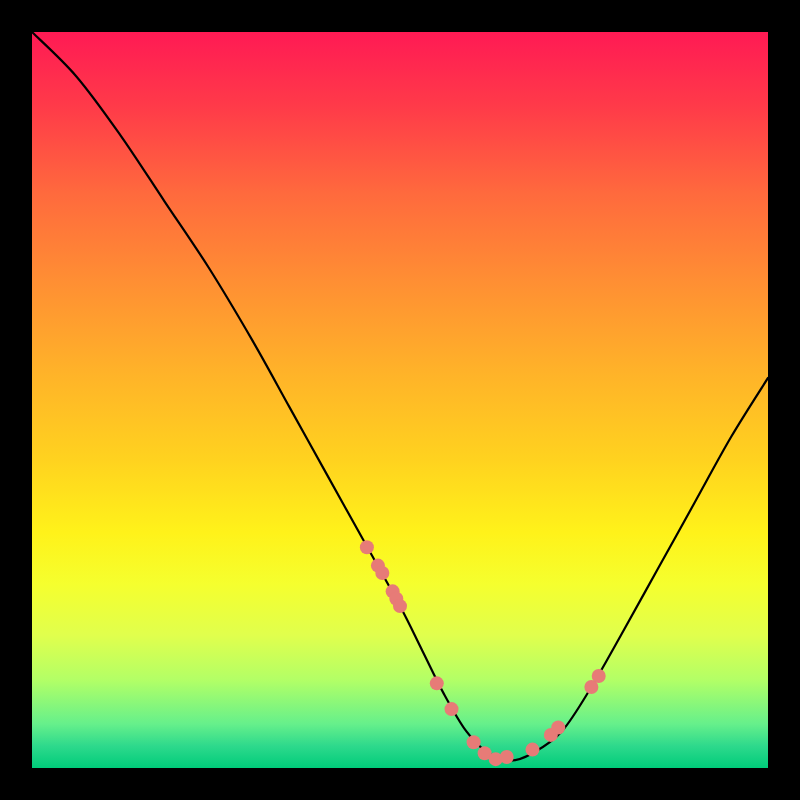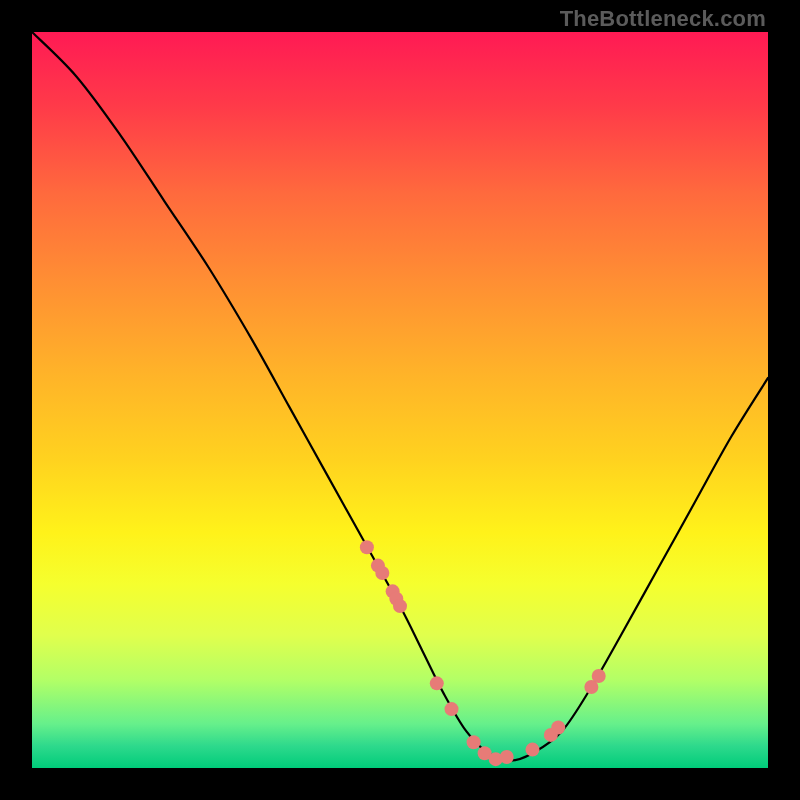--- a/index.html
+++ b/index.html
@@ -93,14 +93,13 @@
           <circle class="pt" cx="463.68" cy="727.17" r="7"></circle>
           <circle class="pt" cx="474.72" cy="724.96" r="7"></circle>
           <circle class="pt" cx="500.48" cy="717.60" r="7"></circle>
           <circle class="pt" cx="518.88" cy="702.88" r="7"></circle>
           <circle class="pt" cx="526.24" cy="695.52" r="7"></circle>
           <circle class="pt" cx="559.36" cy="655.04" r="7"></circle>
           <circle class="pt" cx="566.72" cy="644.00" r="7"></circle>
         </g>
     </svg>
   </div>
-  <div class="watermark">TheBottleneck.com</div>
 </div>
 
 </body></html>

